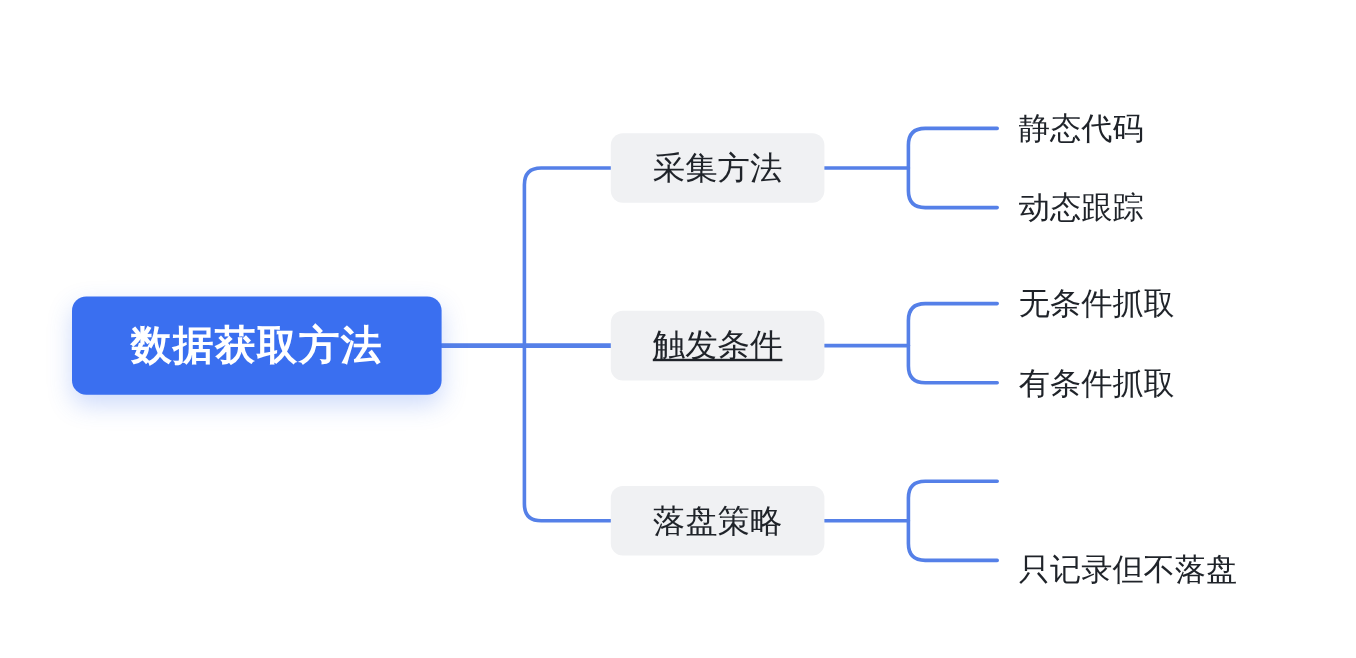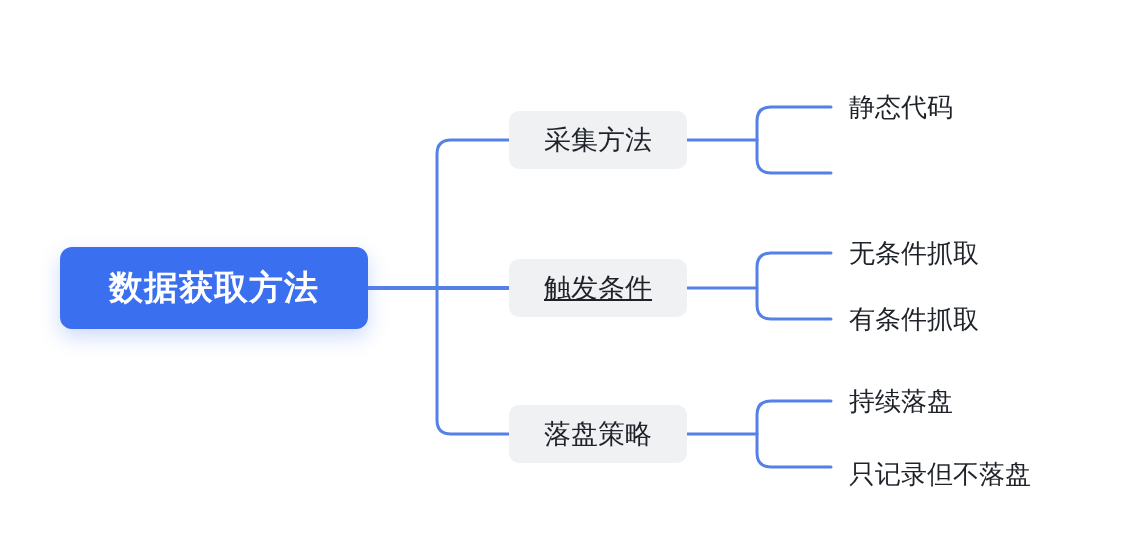--- a/index.html
+++ b/index.html
@@ -98,18 +98,18 @@
     <path d="M 831 401 L 771 401 Q 757 401 757 415 L 757 453 Q 757 467 771 467 L 831 467"></path>
   </svg>
 
   <div class="node branch-node b0">采集方法</div>
 
   <div class="node root-node">数据获取方法</div>
   <div class="node branch-node b1">触发条件</div>
   <div class="node branch-node b2">落盘策略</div>
 
   <div class="node leaf-node l0">静态代码</div>
+  <div class="node leaf-node l1">动态跟踪</div>
   <div class="node leaf-node l2">无条件抓取</div>
   <div class="node leaf-node l3">有条件抓取</div>
-  <div class="node leaf-node l4">持续落盘</div>
   <div class="node leaf-node l5">只记录但不落盘</div>
 
 </div>
 
 </body></html>

